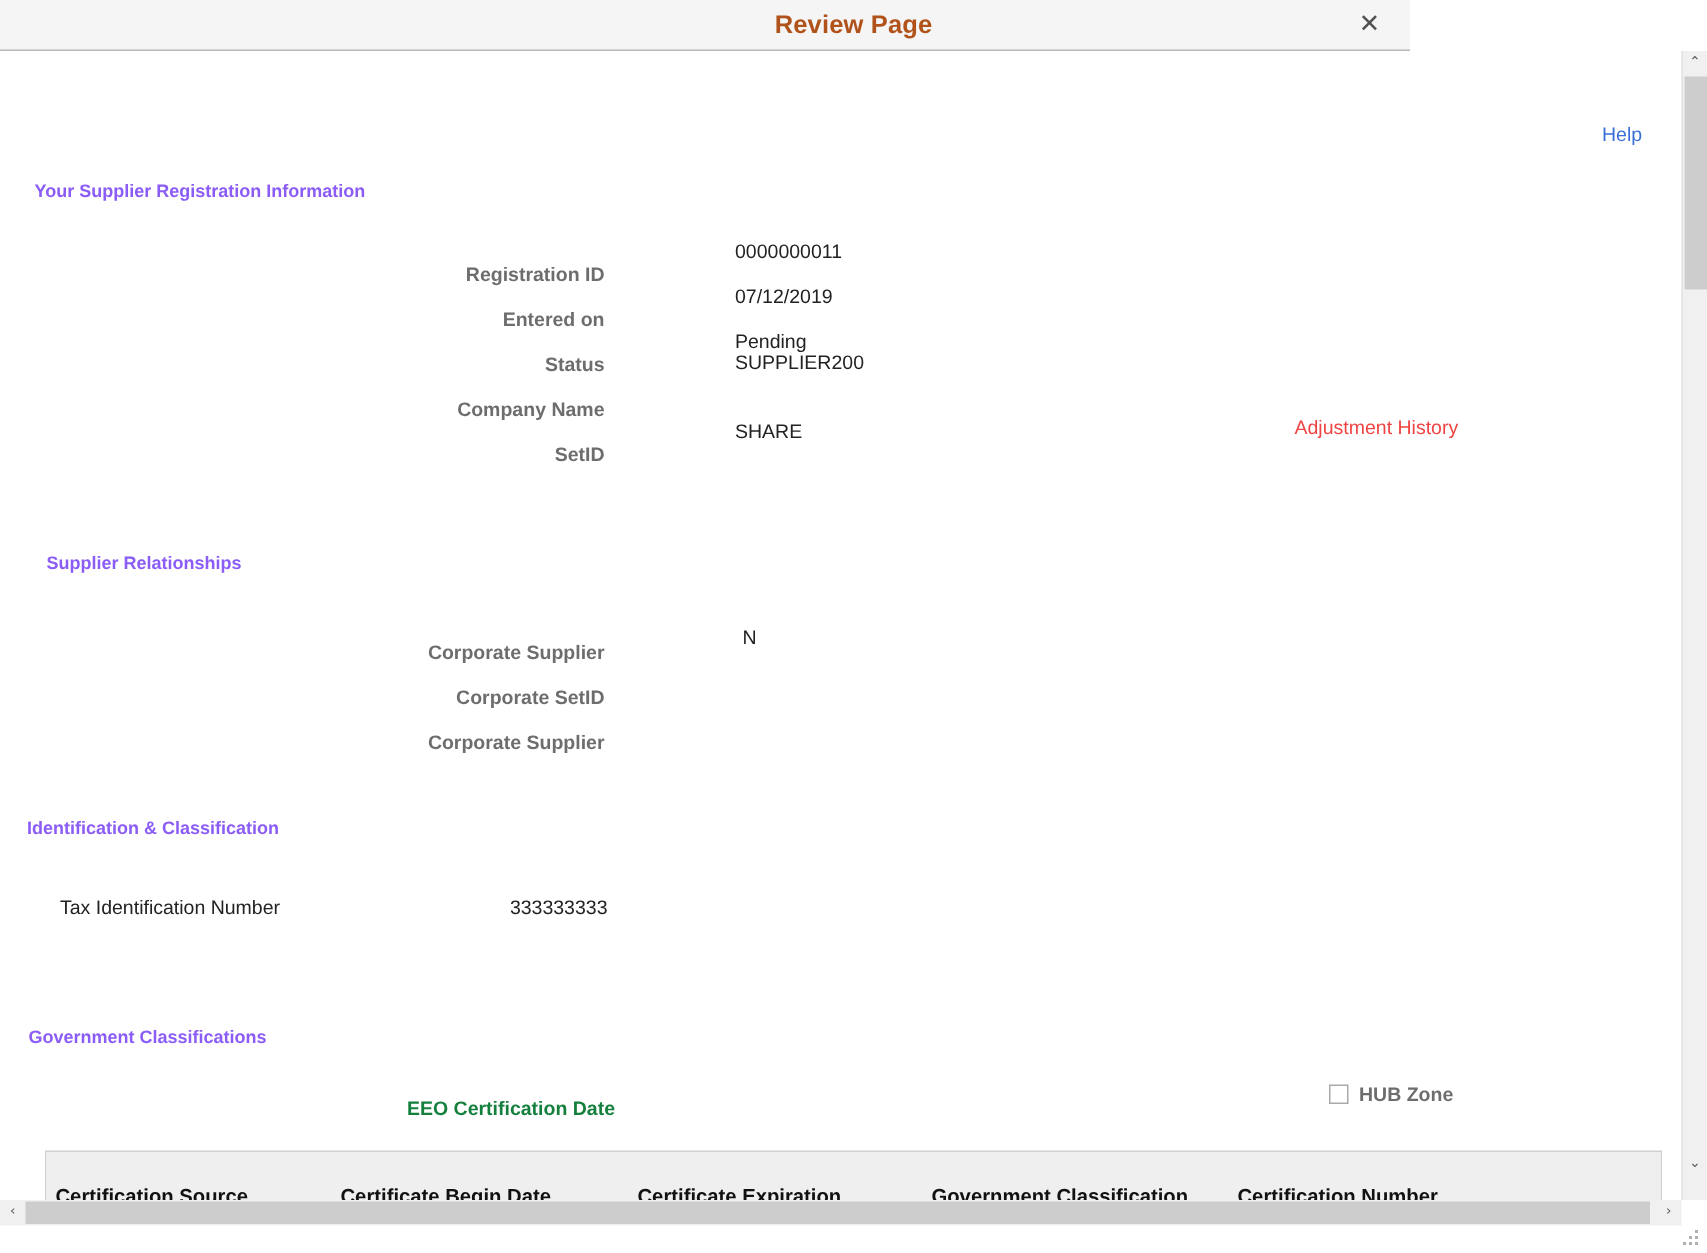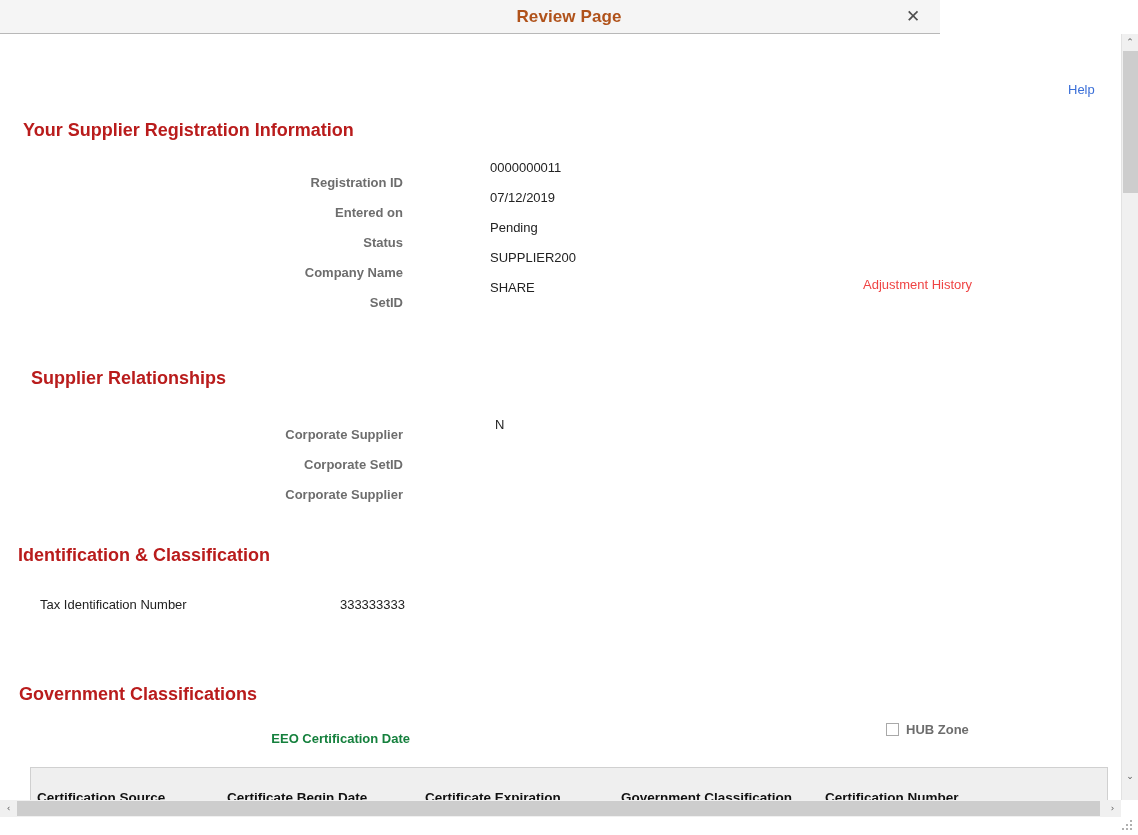--- a/index.html
+++ b/index.html
@@ -71,23 +71,23 @@
     top: 48px;
     font-size: 13px;
     color: #3a6fd8;
     cursor: pointer;
     white-space: nowrap;
   }
 
   
   .section-head {
     position: absolute;
-    font-size: 18px;
-    font-weight: bold;
-    color: #b91c1c;
+    font-size: 12px;
+    font-weight: bold;
+    color: #8b5cf6;
     white-space: nowrap;
   }
   .sec-1 { left: 23px; top: 86px; }
   .sec-2 { left: 31px; top: 334px; }
   .sec-3 { left: 18px; top: 511px; }
   .sec-4 { left: 19px; top: 650px; }
 
   
   .fld-label {
     position: absolute;
@@ -307,21 +307,21 @@
     <div class="fld-label lbl-col" style="top:125px">Registration ID</div>
     <div class="fld-value val-col" style="top:126px">0000000011</div>
 
     <div class="fld-label lbl-col" style="top:155px">Entered on</div>
     <div class="fld-value val-col" style="top:156px">07/12/2019</div>
 
     <div class="fld-label lbl-col" style="top:185px">Status</div>
     <div class="fld-value val-col" style="top:186px">Pending</div>
 
     <div class="fld-label lbl-col" style="top:215px">Company Name</div>
-    <div class="fld-value val-col" style="top:216px">SUPPLIER200</div>
+    <div class="fld-value val-col" style="top:200px">SUPPLIER200</div>
 
     <div class="fld-label lbl-col" style="top:245px">SetID</div>
     <div class="fld-value val-col" style="top:246px">SHARE</div>
 
     <div class="adj-link">Adjustment History</div>
 
     <div class="section-head sec-2">Supplier Relationships</div>
 
     <div class="fld-label lbl-col" style="top:377px">Corporate Supplier</div>
     <div class="fld-value" style="left:495px; top:383px">N</div>

